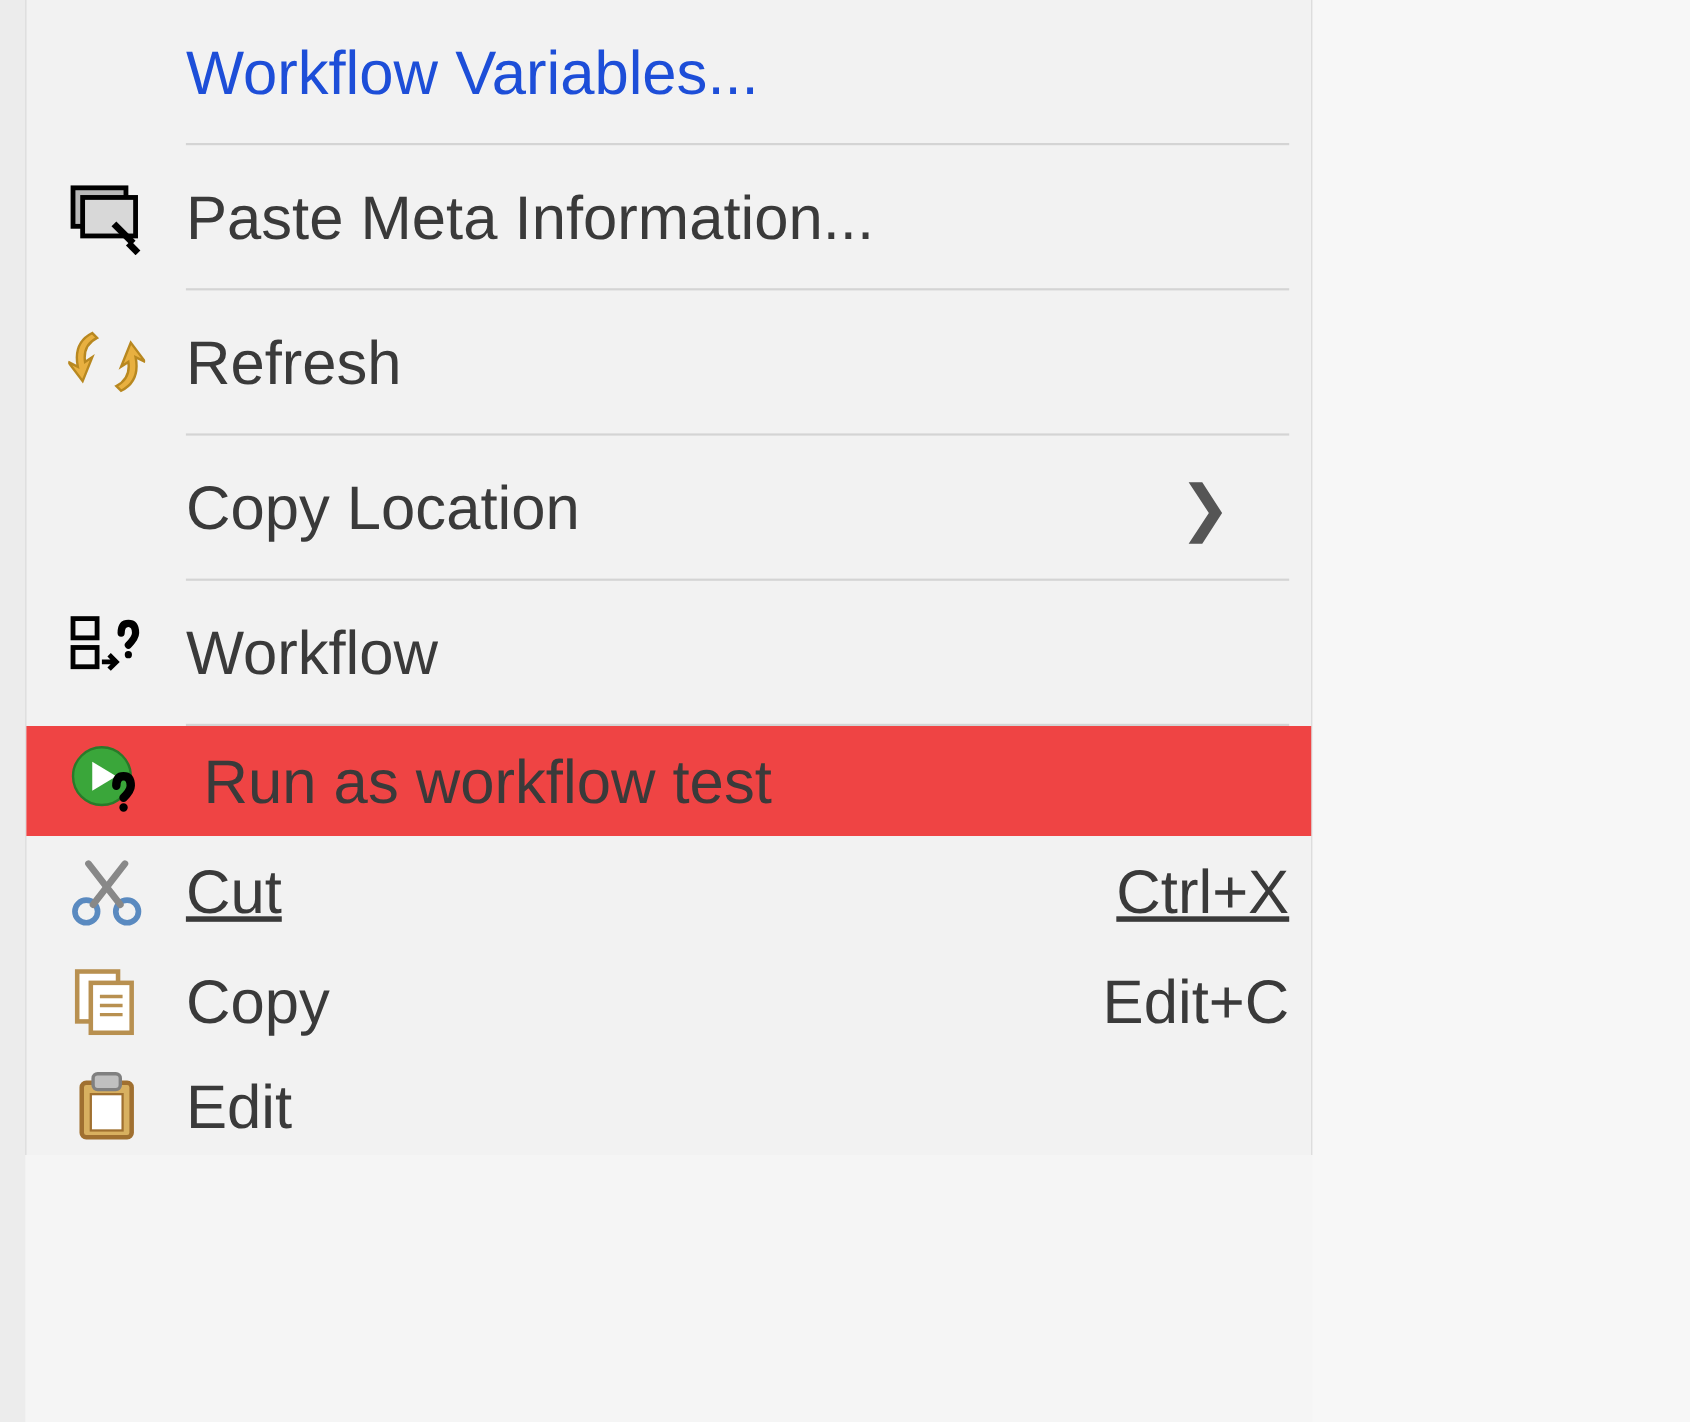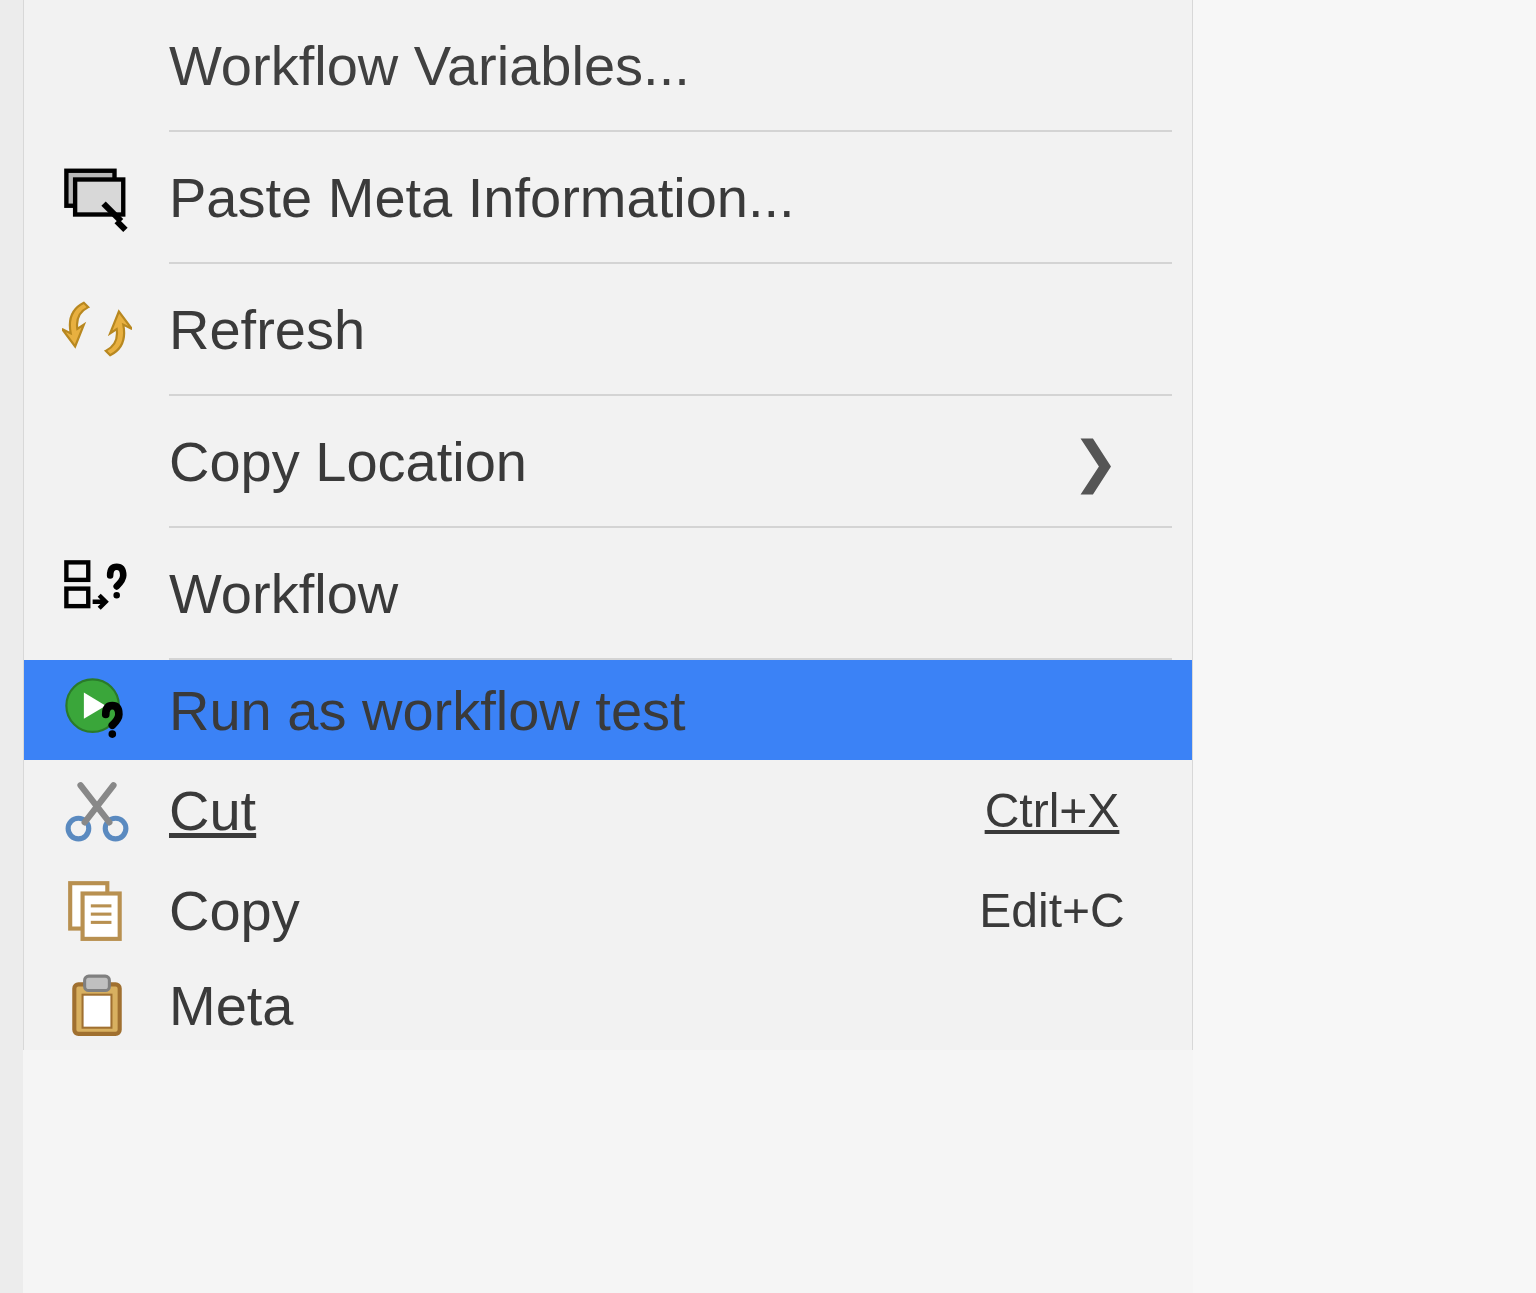--- a/index.html
+++ b/index.html
@@ -24,42 +24,43 @@
     .menu-item {
       display: flex;
       align-items: center;
       height: 130px;
       padding: 0;
       font-size: 56px;
       color: #3a3a3a;
       cursor: pointer;
     }
     .menu-item.disabled {
-      color: #404040;
+      color: #1d4ed8;
     }
     .menu-item.selected {
-      background: #3b82f6;
+      background: #ef4444;
+      gap: 16px;
     }
     .icon-cell {
       width: 145px;
       height: 100%;
       display: flex;
       align-items: center;
       justify-content: center;
       flex-shrink: 0;
     }
     .label-cell {
       flex: 1;
       padding-left: 0px;
     }
     .shortcut-cell {
       width: 260px;
-      text-align: center;
+      text-align: right;
       padding-right: 20px;
-      font-size: 48px;
+      font-size: 56px;
       color: #3a3a3a;
     }
     .submenu-cell {
       width: 120px;
       text-align: left;
       font-size: 56px;
       color: #555;
       padding-right: 20px;
     }
     .separator {
@@ -188,16 +189,16 @@
   </div>
 
   <div class="menu-item" style="height:90px;">
     <div class="icon-cell">
       <svg width="66" height="66" viewBox="0 0 32 32">
         <rect x="5" y="6" width="22" height="24" rx="2" fill="#d8b060" stroke="#a07030" stroke-width="2"></rect>
         <rect x="10" y="2" width="12" height="7" rx="2" fill="#c0c0c0" stroke="#808080" stroke-width="1.5"></rect>
         <rect x="9" y="11" width="14" height="16" fill="#fff" stroke="#a07030" stroke-width="1"></rect>
       </svg>
     </div>
-    <div class="label-cell">Meta</div>
+    <div class="label-cell">Edit</div>
   </div>
 
 </div>
 
 </body></html>

